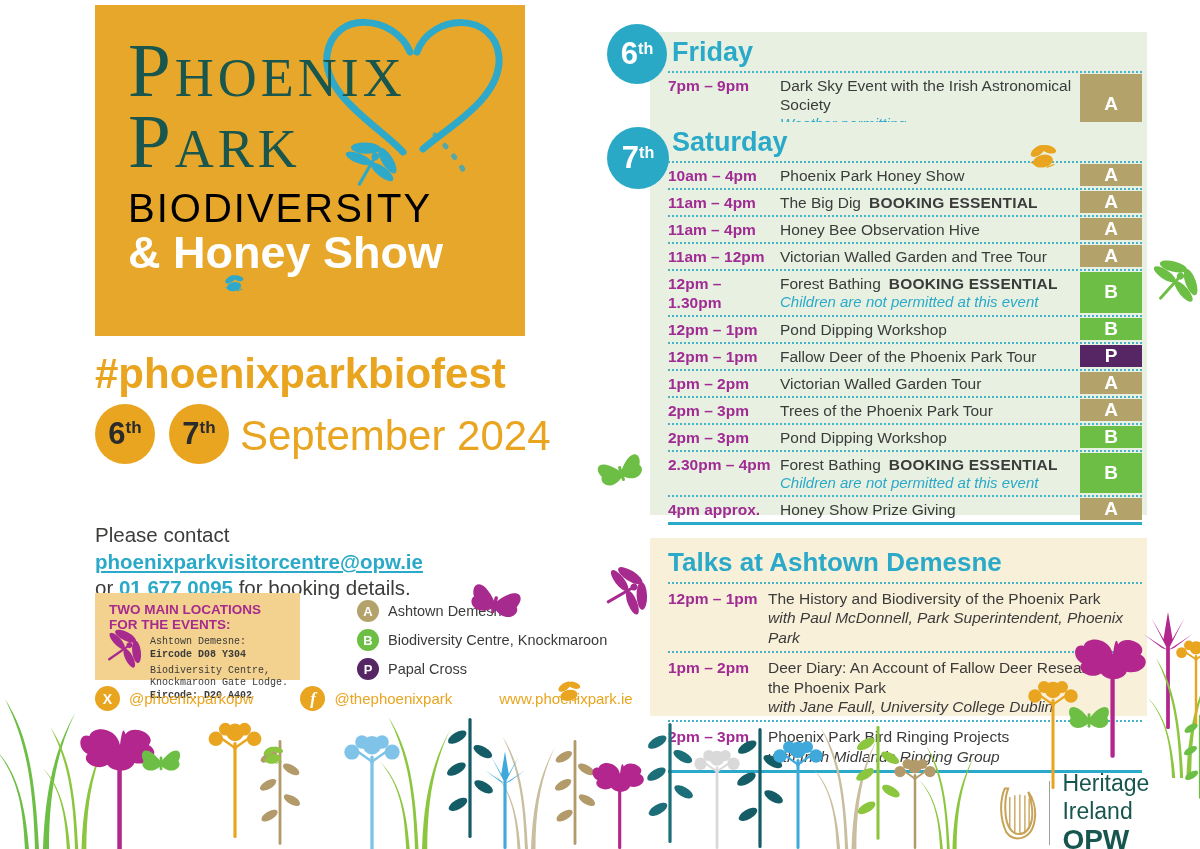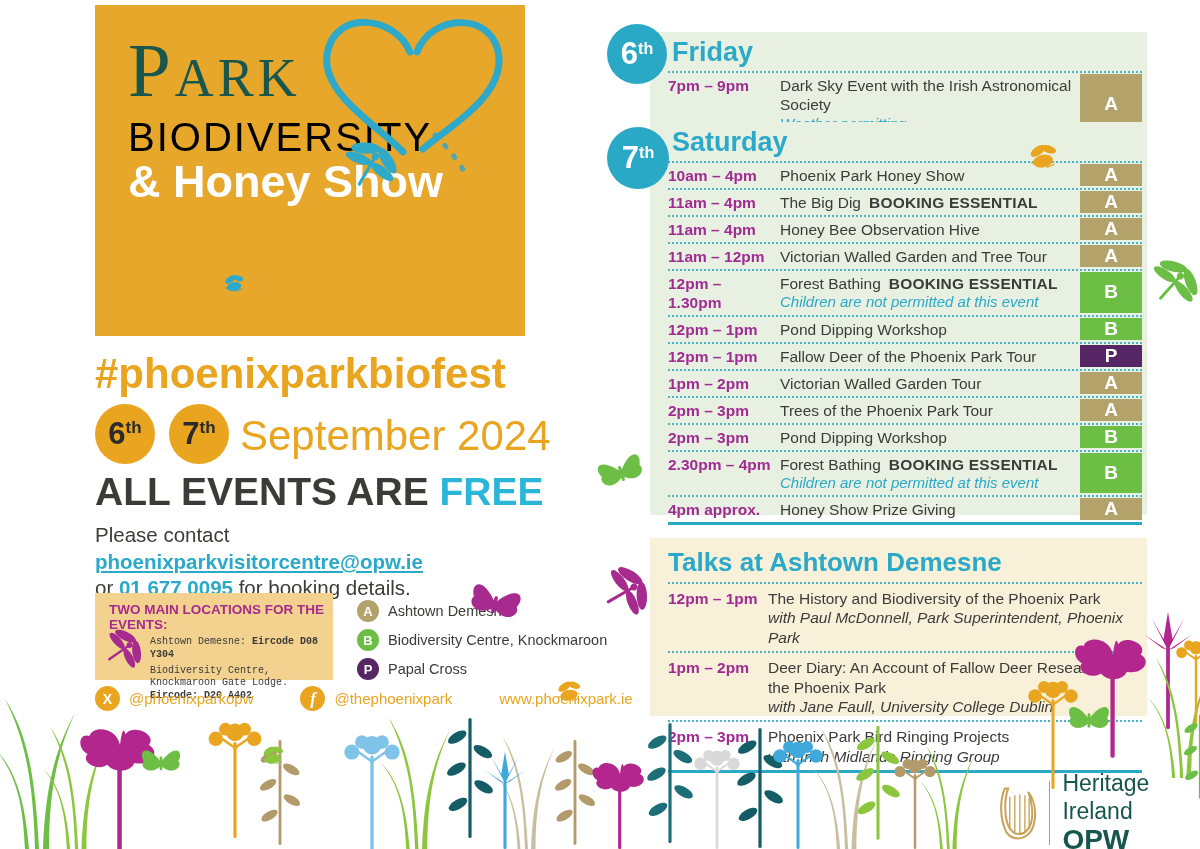--- a/index.html
+++ b/index.html
@@ -26,21 +26,21 @@
                  display:flex; align-items:center; justify-content:center; }
   .date-circle sup { font-size:55%; margin-top:-12px; }
   .date-month { position:absolute; left:145px; top:8px; font-size:42px; color:#E9A51F; white-space:nowrap; }
 
   .free-line { position:absolute; left:95px; top:470px; font-size:39px; font-weight:600; color:#3b3b3a; white-space:nowrap;}
   .free-line .free { color:#2BB5D8; font-weight:700; }
 
   .contact { position:absolute; left:95px; top:522px; font-size:20.5px; line-height:1.3; color:#3b3b3a; width:460px;}
   .contact a { color:#2AA9C8; font-weight:700; text-decoration:underline; }
 
-  .loc-box { position:absolute; left:95px; top:593px; width:238px; height:87px;
+  .loc-box { position:absolute; left:95px; top:593px; width:205px; height:87px;
              background:#F3D28F; padding:9px 8px 6px 14px; }
   .loc-heading { color:#A72B8E; font-weight:700; font-size:13.5px; margin-bottom:4px; }
   .loc-line { font-size:10px; line-height:1.28; margin-left:41px; margin-bottom:3px;font-family:Liberation Mono, monospace;}
   .loc-line b { font-weight:700; }
   .loc-dragonfly { position:absolute; left:2px; top:32px; }
 
   .legend { position:absolute; left:357px; top:600px; }
   .legend-row { display:flex; align-items:center; margin-bottom:7px; height:22px;}
   .legend-dot { width:22px; height:22px; border-radius:50%; color:#fff; font-weight:700; font-size:13px;
                 display:flex; align-items:center; justify-content:center; margin-right:9px; flex:0 0 22px;}
@@ -161,42 +161,40 @@
       <path d="M125 45 C110 8 48 2 42 48 C37 88 95 120 118 145" fill="none" stroke="#2FA9C9" stroke-width="7" stroke-linecap="round"></path>
       <path d="M132 45 C146 6 210 4 214 50 C217 92 160 122 138 142" fill="none" stroke="#2FA9C9" stroke-width="7" stroke-linecap="round"></path>
       <path d="M150 128 C162 140 172 152 180 166" fill="none" stroke="#2FA9C9" stroke-width="5" stroke-linecap="round" stroke-dasharray="2 12" opacity=".8"></path>
     </svg>
     <svg class="deco" style="left:245px; top:128px;" width="62" height="62" viewBox="0 0 100 100">
       <use href="#s-dragonfly" fill="#2FA9C9" transform="rotate(30 50 50)"></use>
     </svg>
     <svg class="deco" style="left:122px; top:263px;" width="34" height="30" viewBox="0 0 100 100">
       <use href="#s-bee" fill="#2FA9C9"></use>
     </svg>
+    <div class="logo-phoenix">Phoenix</div>
     <div class="logo-park">Park</div>
     <div class="logo-bio">BIODIVERSITY</div>
     <div class="logo-honey">&amp; Honey Show</div>
   </div>
 
   <div class="hashtag">#phoenixparkbiofest</div>
 
   <div class="date-row">
     <div class="date-circle" style="left:0">
       <span>6</span>
         <sup>th</sup>
     </div>
     <div class="date-circle" style="left:74px">
       <span>7</span>
         <sup>th</sup>
     </div>
     <div class="date-month">September 2024</div>
   </div>
 
-  <div class="free-line">
-    <span>ALL EVENTS ARE </span><span class="free">FREE</span>
-  </div>
 
   <div class="contact">
     <span>Please contact </span><a href="#">phoenixparkvisitorcentre@opw.ie</a><br>
     <span>or </span><a href="#">01 677 0095</a><span> for booking details.</span>
   </div>
 
   <div class="loc-box">
     <svg class="loc-dragonfly" width="54" height="48" viewBox="0 0 100 100">
       <use href="#s-dragonfly" fill="#A72B8E" transform="rotate(55 50 50)"></use>
     </svg>

